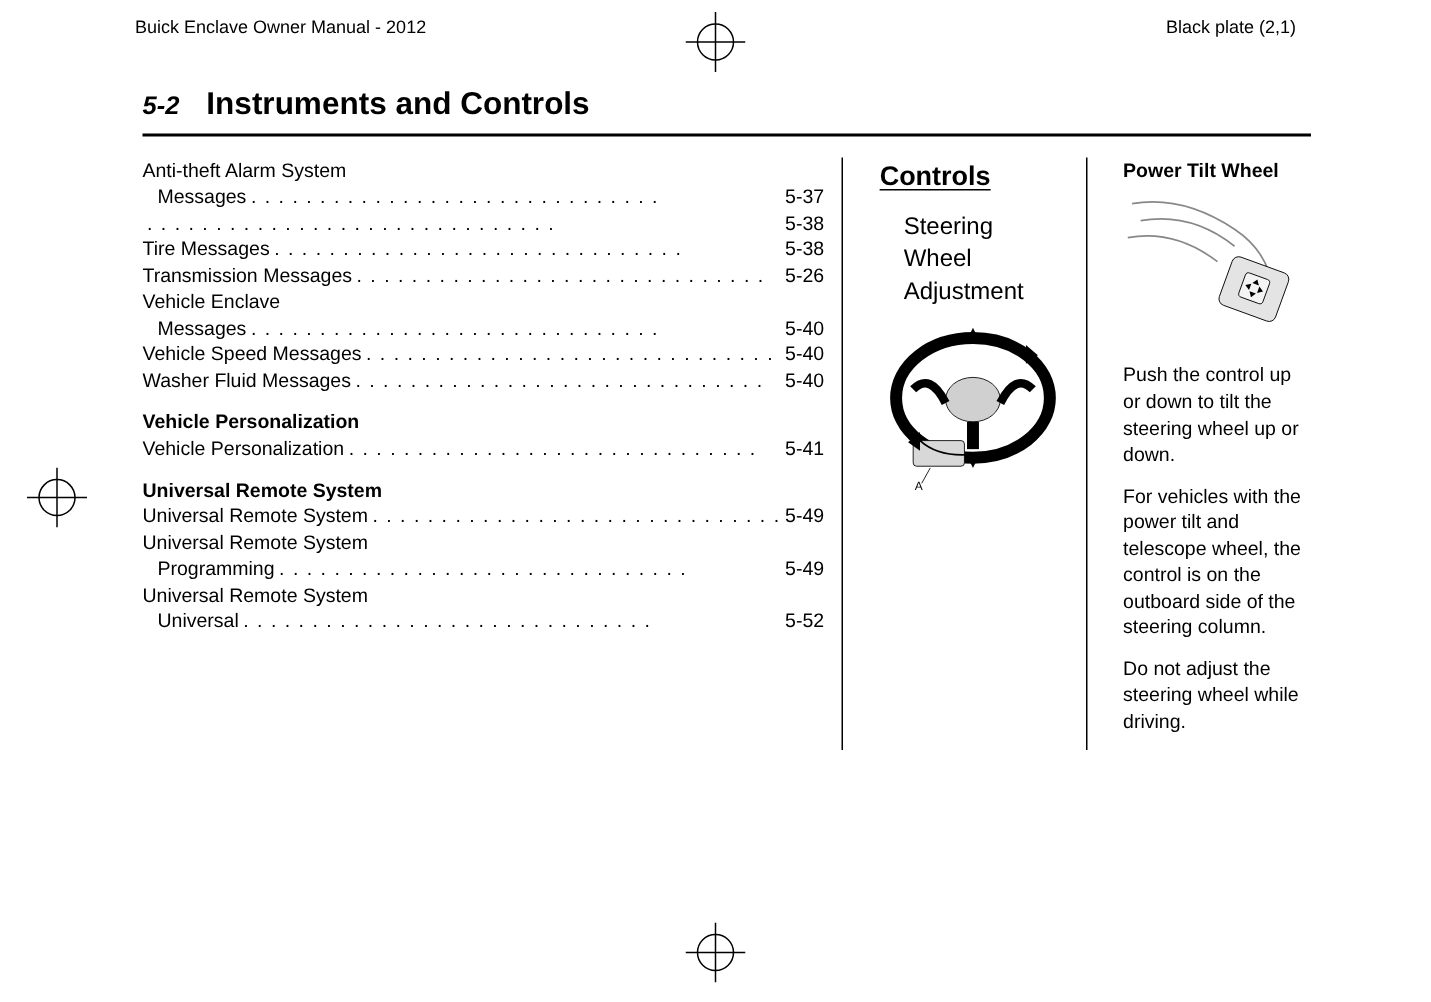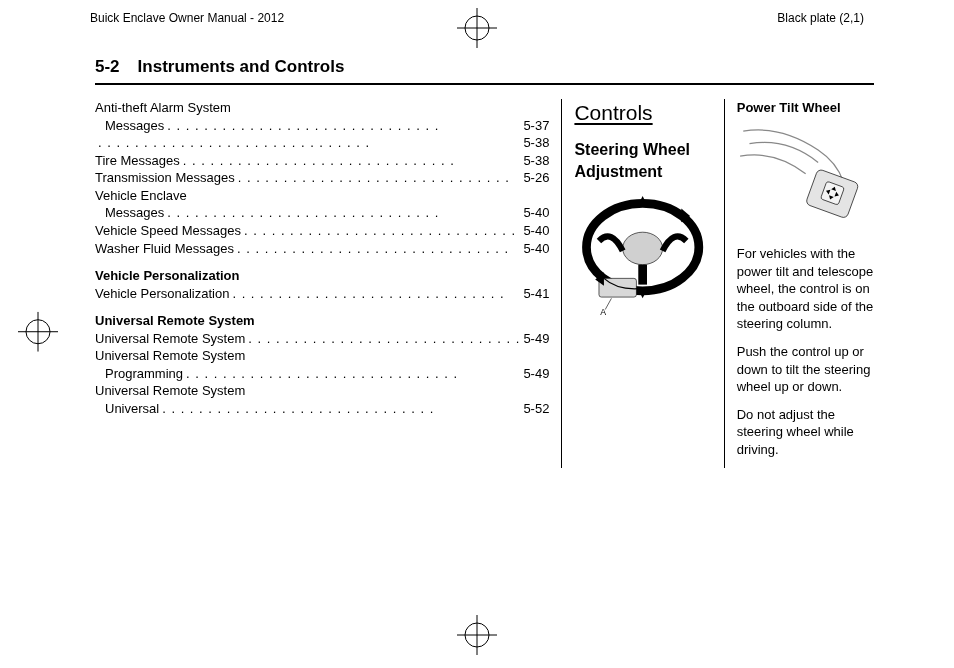--- a/index.html
+++ b/index.html
@@ -34,41 +34,41 @@
     padding: 30px 80px 0 95px;
   }
   .page-title-row {
     display: flex;
     align-items: baseline;
     gap: 18px;
     border-bottom: 2px solid #000;
     padding-bottom: 4px;
     margin-bottom: 14px;
   }
-  .page-num { font-weight: bold; font-size: 17px; }
-  .chap-title { font-weight: bold; font-size: 17px; }
+  .page-num { font-weight: bold; font-size: 17px; font-style: italic; }
+  .chap-title { font-weight: bold; font-size: 21px; }
   .columns {
     display: flex;
-    gap: 0;
+    gap: 12px;
   }
   .col {
     flex: 1 1 0;
     padding: 0 12px;
   }
   .col:nth-child(1){ border-right: 1px solid #000; padding-left:0; }
   .col:nth-child(2){ border-right: 1px solid #000; }
   .col:nth-child(3){ padding-right:0; }
   .toc-line { display: flex; align-items: baseline; }
   .toc-text { white-space: nowrap; }
   .toc-dots { flex: 1 1 auto; overflow: hidden; letter-spacing: 1px; white-space: nowrap; padding: 0 3px; }
   .toc-page { white-space: nowrap; }
   .toc-indent { padding-left: 10px; }
   .toc-group-head { font-weight: bold; margin-top: 10px; }
-  h1.section { font-size: 21px; font-weight: normal; margin: 0 0 12px 0; text-decoration: underline; text-underline-offset: 3px;}
-  h2.subsection { font-size: 16px; font-weight: bold; margin: 0 0 8px 0; }
+  h1.section { font-size: 18px; font-weight: bold; margin: 0 0 12px 0; text-decoration: underline; text-underline-offset: 3px;}
+  h2.subsection { font-size: 16px; font-weight: normal; margin: 0 0 8px 16px; }
   h3.minihead { font-weight: bold; margin: 0 0 8px 0; font-size: 13px; }
   ol.steps { padding-left: 20px; margin: 8px 0 0 0; }
   ol.steps li { margin-bottom: 8px; }
   p.body { margin: 0 0 10px 0; }
   .figure { margin: 6px 0 10px 0; }
   .italic { font-style: italic; }
 </style>
 </head>
 <body>
 
@@ -217,18 +217,18 @@
           <g transform="translate(130,70) rotate(20)">
             <rect x="0" y="0" width="70" height="60" rx="8" fill="#e4e4e4" stroke="#000"></rect>
             <rect x="20" y="14" width="30" height="30" rx="4" fill="#f4f4f4" stroke="#000"></rect>
             <path d="M35 18 L31 24 L39 24 Z" fill="#000"></path>
             <path d="M35 40 L31 34 L39 34 Z" fill="#000"></path>
             <path d="M24 29 L30 25 L30 33 Z" fill="#000"></path>
             <path d="M46 29 L40 25 L40 33 Z" fill="#000"></path>
           </g>
         </svg>
       </div>
+      <p class="body">Push the control up or down to tilt the steering wheel up or down.</p>
       <p class="body">For vehicles with the power tilt and telescope wheel, the control is on the outboard side of the steering column.</p>
-      <p class="body">Push the control up or down to tilt the steering wheel up or down.</p>
       <p class="body">Do not adjust the steering wheel while driving.</p>
     </div>
   </div>
 </div>
 
 </body></html>

